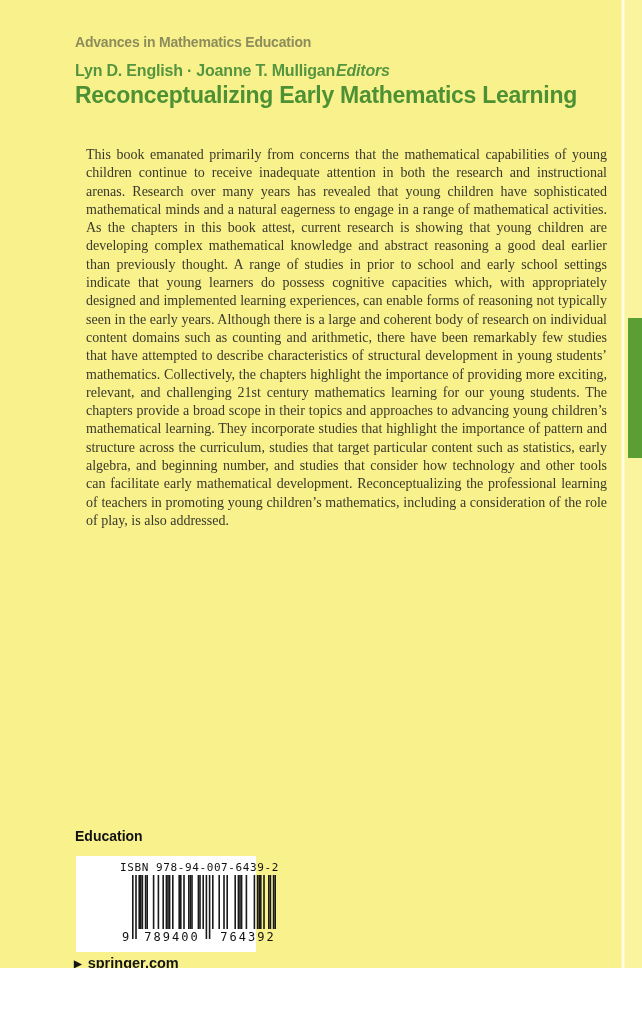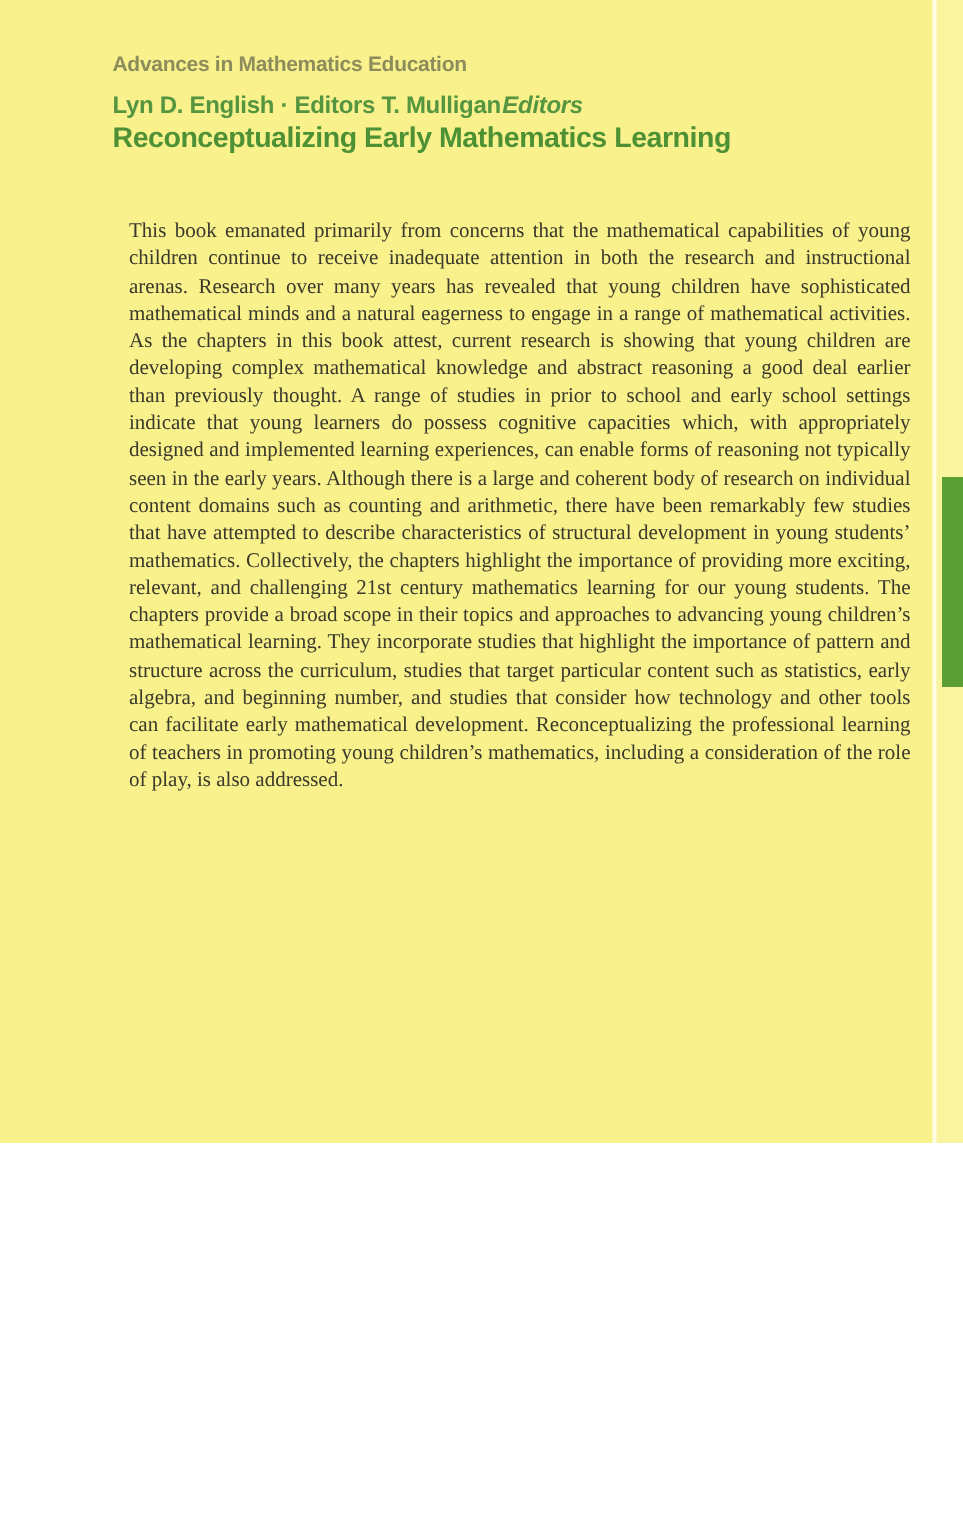--- a/index.html
+++ b/index.html
@@ -3,33 +3,33 @@
 <meta charset="utf-8">
 <style>
   :root{
     --bg:#f8f18c; --series:#8d8d5c; --green:#569540; --title-green:#4d9134;
     --body:#3a392c; --tab:#5b9e34;
   }
   *{margin:0;padding:0;box-sizing:border-box;}
   html,body{width:642px;height:1020px;}
   body{font-family:"Liberation Sans",sans-serif;}
   .cover{
-    position:relative;width:642px;height:762px;overflow:hidden;
+    position:relative;width:642px;height:968px;overflow:hidden;
     background:var(--bg);
   }
   .edge-strip{position:absolute;left:625px;top:0;width:17px;height:100%;background:#faf49e;}
   .fold-line{position:absolute;left:621px;top:0;width:4px;height:100%;
     background:linear-gradient(to right,rgba(255,255,255,.15),rgba(255,255,255,.95),rgba(255,255,255,.25));}
   .green-tab{position:absolute;right:0;top:318px;width:14px;height:140px;background:var(--tab);}
   .series{position:absolute;left:75px;top:34px;font-weight:700;font-size:14px;
     letter-spacing:-0.2px;color:var(--series);}
   .authors{position:absolute;left:75px;top:62px;font-weight:700;font-size:16px;
     letter-spacing:-0.2px;color:var(--green);}
   .authors .editors{font-style:italic;margin-left:1px;}
-  .title{position:absolute;left:75px;top:82px;font-weight:700;font-size:19px;
+  .title{position:absolute;left:75px;top:82px;font-weight:700;font-size:23px;
     letter-spacing:-0.3px;color:var(--title-green);}
   .blurb{position:absolute;left:86px;top:146px;width:521px;
     font-family:"Liberation Serif",serif;font-size:14px;line-height:18.3px;
     text-align:justify;color:var(--body);}
   .category{position:absolute;left:75px;top:828px;font-weight:700;font-size:14px;color:#121212;}
   .barcode-box{position:absolute;left:76px;top:856px;width:180px;height:96px;
     background:#ffffff;text-align:center;padding-top:5px;padding-left:44px;}
   .isbn{font-family:"DejaVu Sans Mono",monospace;font-size:11px;letter-spacing:0.6px;
     color:#111;white-space:nowrap;}
   .barcode{display:block;margin:1px auto 0;}
@@ -42,21 +42,21 @@
 <body>
 
 <div class="cover">
   <div class="edge-strip"></div>
   <div class="fold-line"></div>
   <div class="green-tab"></div>
 
   <div class="series">Advances in Mathematics Education</div>
 
   <div class="authors">
-    <span>Lyn D. English · Editors T. Mulligan</span><span class="editors">Editors</span>
+    <span>Lyn D. English · Joanne T. Mulligan</span><span class="editors">Editors</span>
   </div>
 
   <h1 class="title">Reconceptualizing Early Mathematics Learning</h1>
 
   <p class="blurb">This book emanated primarily from concerns that the mathematical capabilities of young children continue to receive inadequate attention in both the research and instructional arenas. Research over many years has revealed that young children have sophisticated mathematical minds and a natural eagerness to engage in a range of mathematical activities. As the chapters in this book attest, current research is showing that young children are developing complex mathematical knowledge and abstract reasoning a good deal earlier than previously thought. A range of studies in prior to school and early school settings indicate that young learners do possess cognitive capacities which, with appropriately designed and implemented learning experiences, can enable forms of reasoning not typically seen in the early years. Although there is a large and coherent body of research on individual content domains such as counting and arithmetic, there have been remarkably few studies that have attempted to describe characteristics of structural development in young students’ mathematics. Collectively, the chapters highlight the importance of providing more exciting, relevant, and challenging 21st century mathematics learning for our young students. The chapters provide a broad scope in their topics and approaches to advancing young children’s mathematical learning. They incorporate studies that highlight the importance of pattern and structure across the curriculum, studies that target particular content such as statistics, early algebra, and beginning number, and studies that consider how technology and other tools can facilitate early mathematical development. Reconceptualizing the professional learning of teachers in promoting young children’s mathematics, including a consideration of the role of play, is also addressed.</p>
 
   <div class="category">Education</div>
 
   <div class="barcode-box">
     <div class="isbn">ISBN 978-94-007-6439-2</div>

